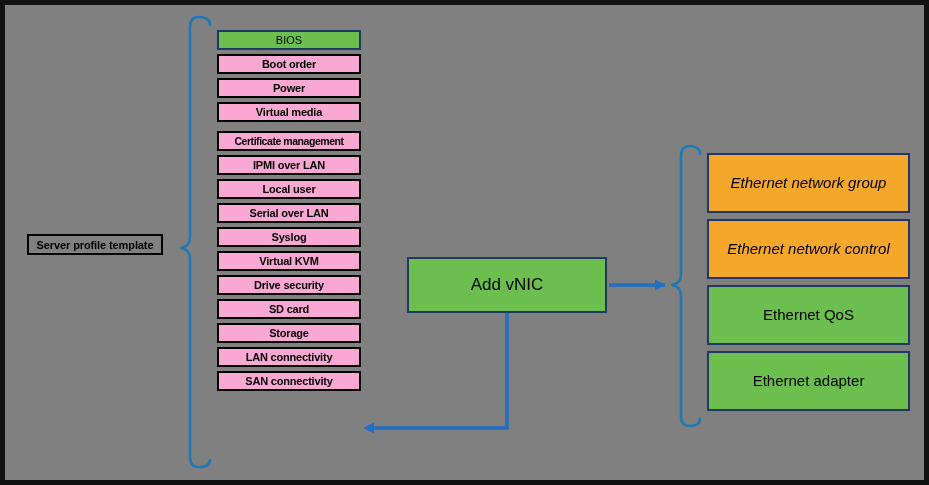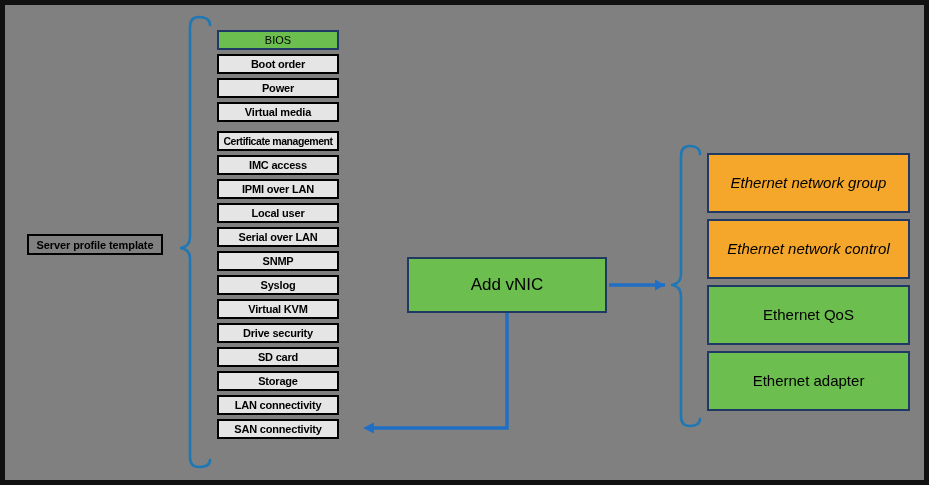--- a/index.html
+++ b/index.html
@@ -46,27 +46,27 @@
     color: #000000;
     letter-spacing: -0.1px;
     white-space: nowrap;
   }
 
   
   #policy-list {
     position: absolute;
     left: 212px;
     top: 25px;
-    width: 122px;
+    width: 144px;
   }
   .policy-item {
     position: relative;
     height: 20px;
     margin-bottom: 4px;
-    background: #e5e5e5;
+    background: #f9a8d4;
     border: 2px solid #000000;
     box-sizing: border-box;
     display: flex;
     align-items: center;
     justify-content: center;
     font-size: 11px;
     font-weight: bold;
     color: #000000;
     letter-spacing: -0.2px;
     white-space: nowrap;
@@ -163,25 +163,23 @@
   </svg>
 
   <div class="root-label">Server profile template</div>
 
   <div id="policy-list">
     <div class="policy-item green">BIOS</div>
     <div class="policy-item">Boot order</div>
     <div class="policy-item">Power</div>
     <div class="policy-item">Virtual media</div>
     <div class="policy-item tight">Certificate management</div>
-    <div class="policy-item">IMC access</div>
     <div class="policy-item">IPMI over LAN</div>
     <div class="policy-item">Local user</div>
     <div class="policy-item">Serial over LAN</div>
-    <div class="policy-item">SNMP</div>
     <div class="policy-item">Syslog</div>
     <div class="policy-item">Virtual KVM</div>
     <div class="policy-item">Drive security</div>
     <div class="policy-item">SD card</div>
     <div class="policy-item">Storage</div>
     <div class="policy-item">LAN connectivity</div>
     <div class="policy-item">SAN connectivity</div>
   </div>
 
   <div id="add-vnic">Add vNIC</div>

